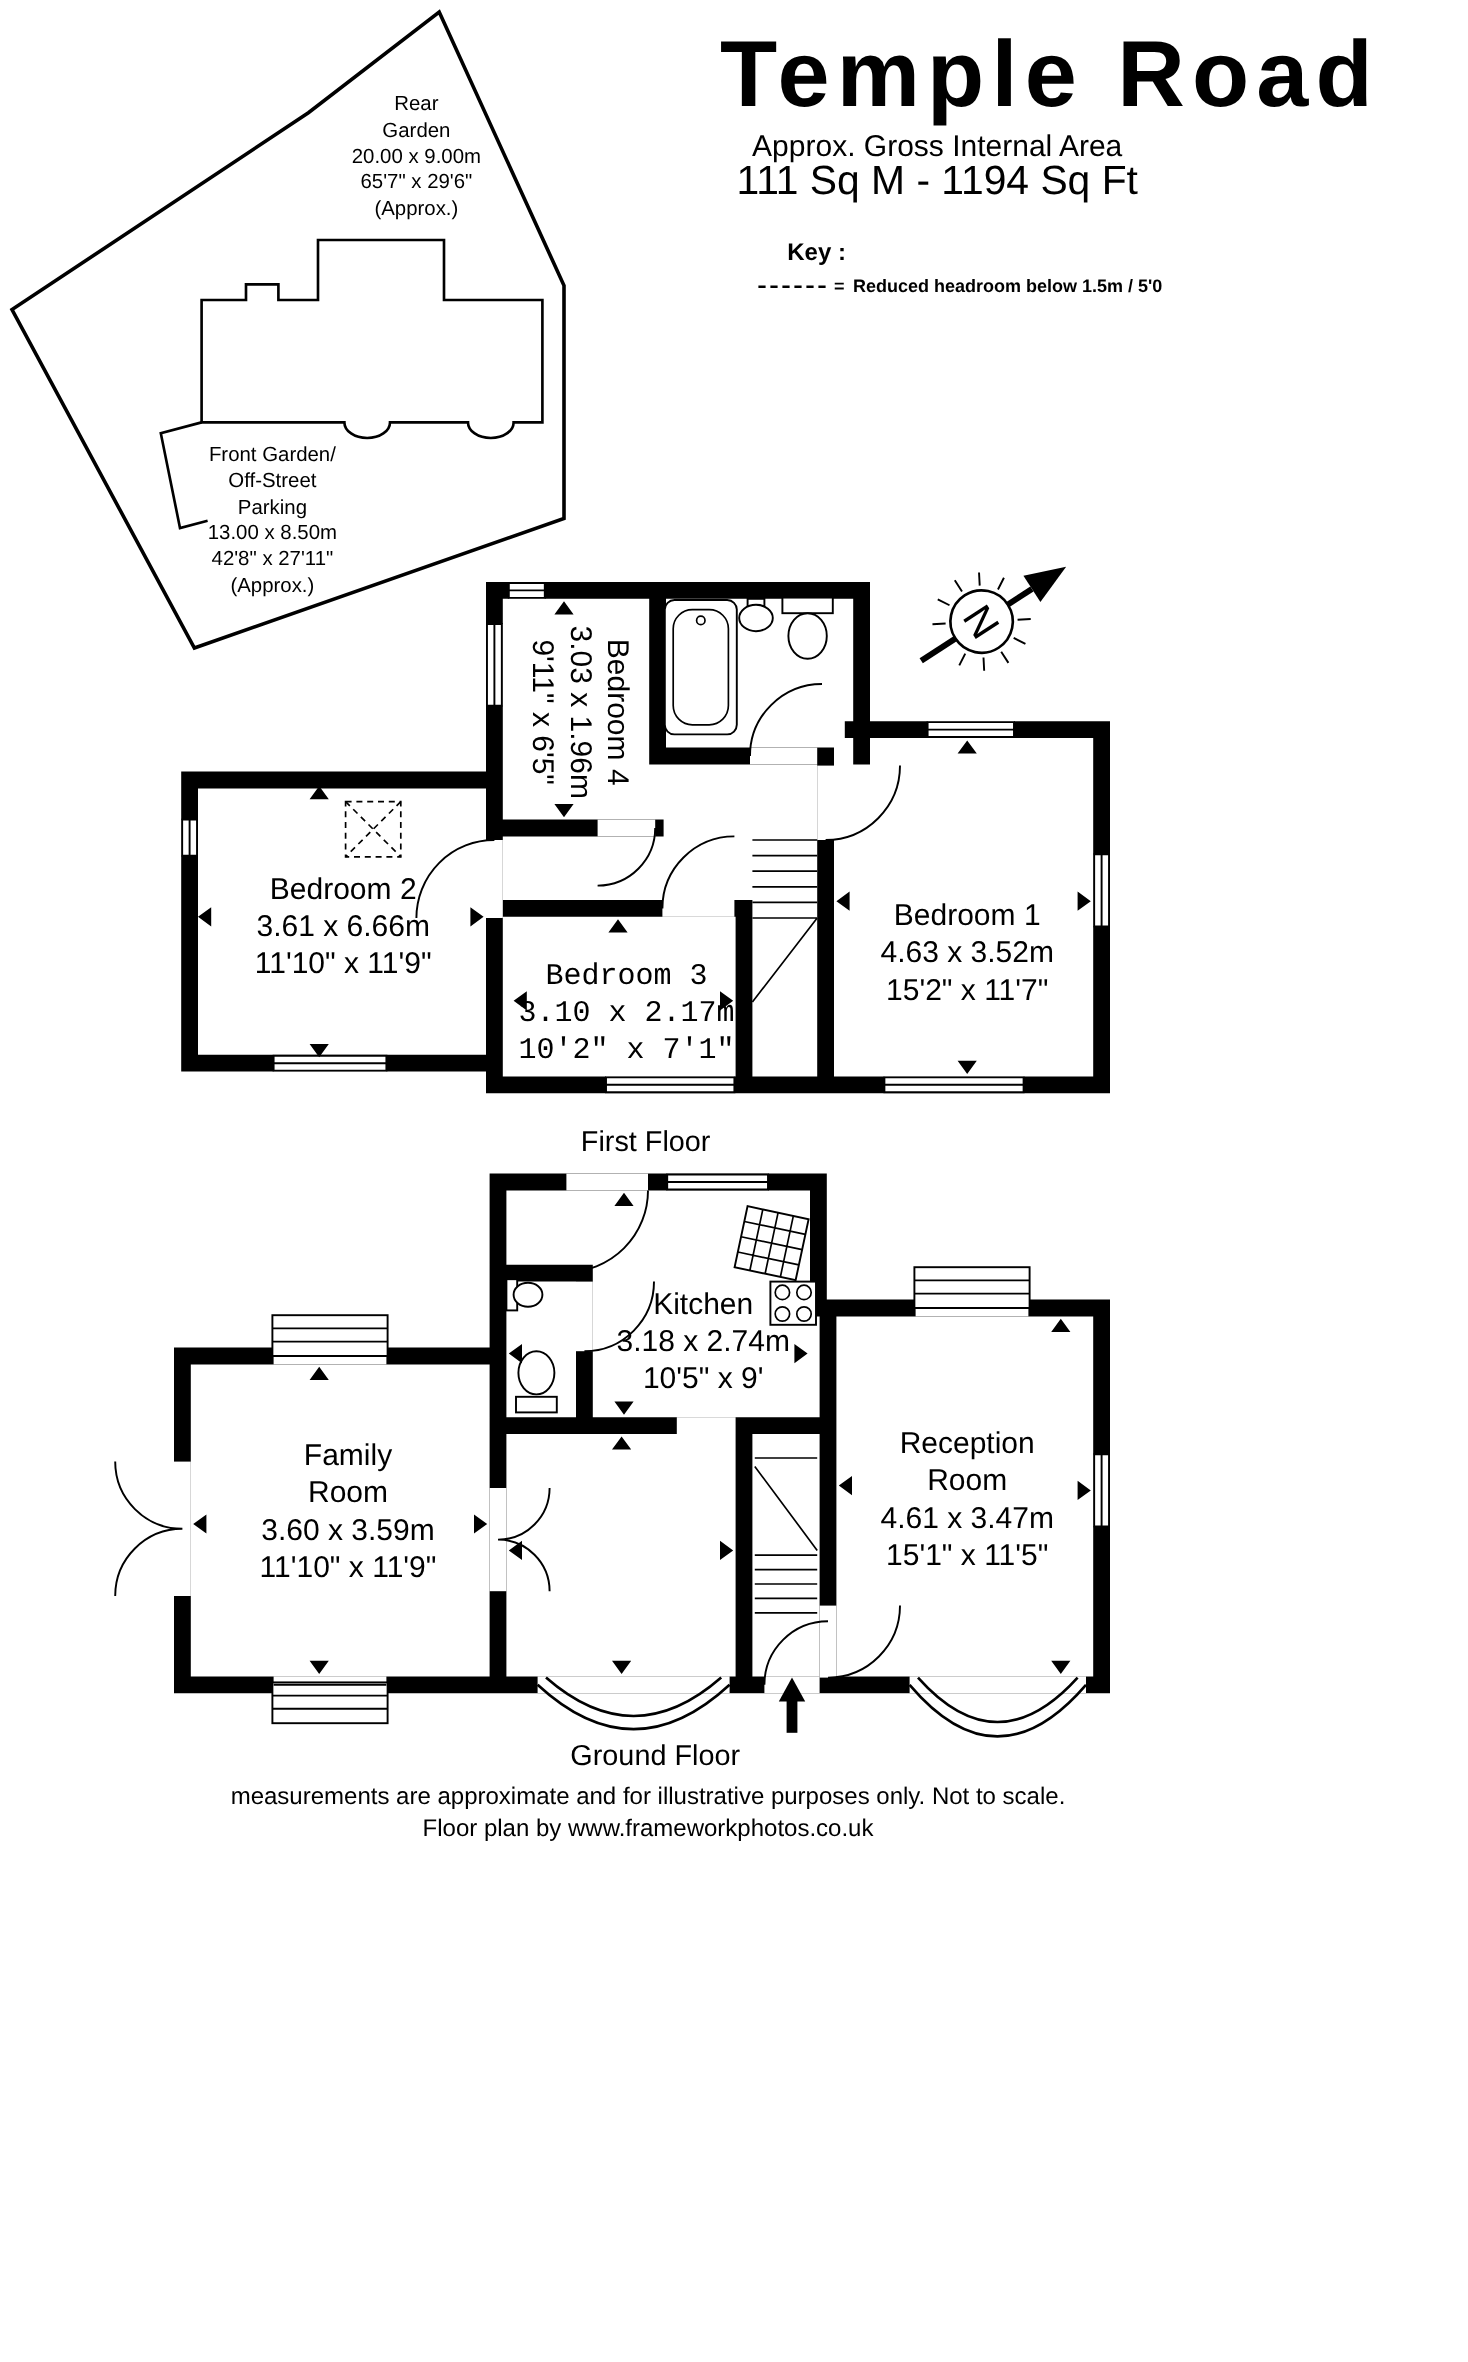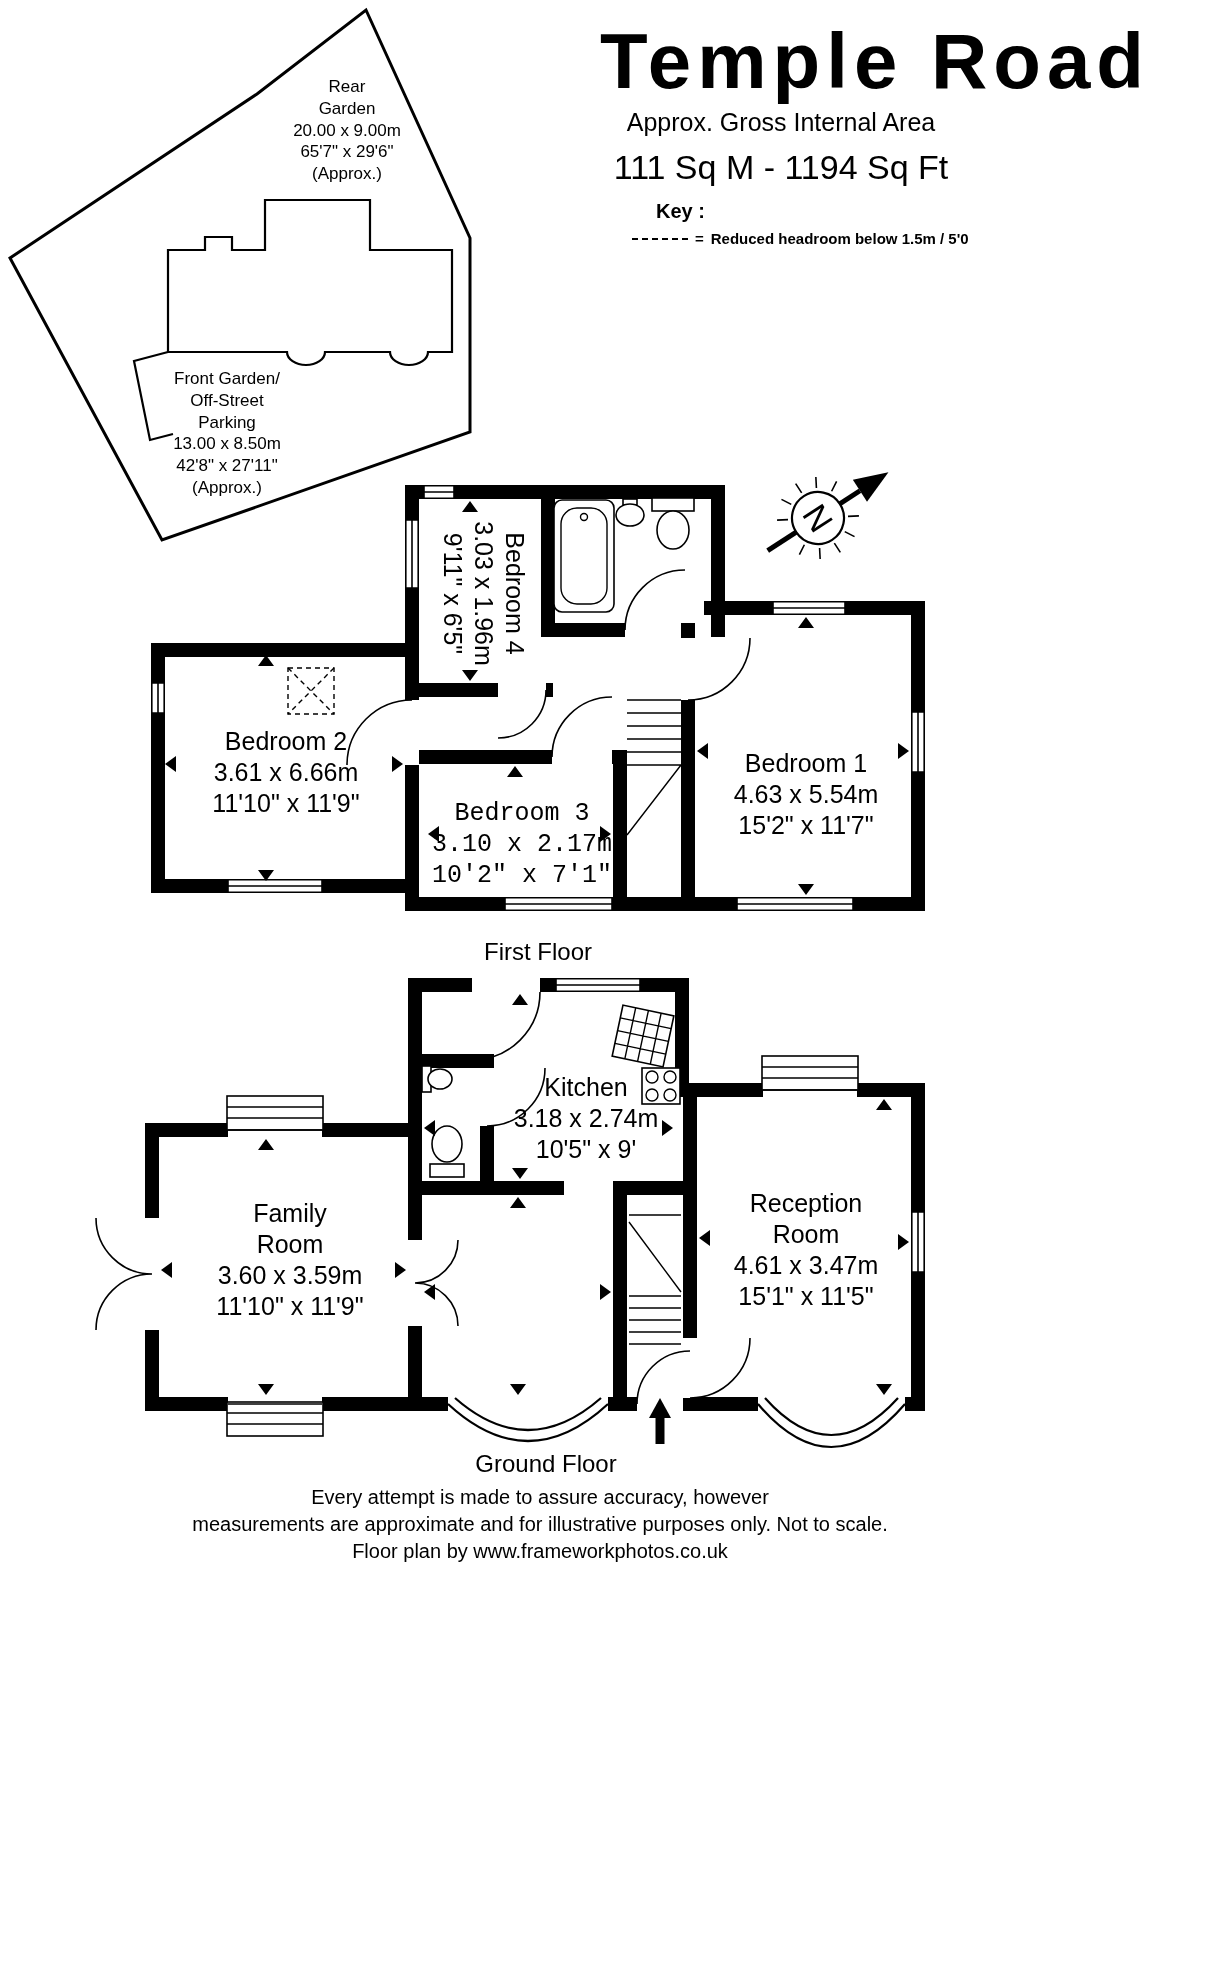--- a/index.html
+++ b/index.html
@@ -236,21 +236,21 @@
       M424 1292 L435 1284 L435 1300 Z  M611 1292 L600 1284 L600 1300 Z
       M520 994 L512 1005 L528 1005 Z   M520 1179 L512 1168 L528 1168 Z
       M424 1128 L435 1120 L435 1136 Z  M673 1128 L662 1120 L662 1136 Z
       M884 1099 L876 1110 L892 1110 Z  M884 1395 L876 1384 L892 1384 Z
       M699 1238 L710 1230 L710 1246 Z  M909 1242 L898 1234 L898 1250 Z"></path>
   </g>
 </svg>
 
 <div class="abs title" style="left:600px; top:16px;">Temple Road</div>
 <div class="abs subtitle cx" style="left:781px; top:108px;">Approx. Gross Internal Area</div>
-<div class="abs area cx" style="left:781px; top:148px;">111 Sq M - 1194 Sq Ft</div>
+<div class="abs area cx" style="left:781px; top:132px;">111 Sq M - 1194 Sq Ft</div>
 
 <div class="abs keylabel" style="left:632px; top:200px;">Key :</div>
 <div class="abs keyrow" style="left:632px; top:230px;">
   <div class="keydash"></div>
   <span class="keyeq">=</span>
   <span class="keytext">Reduced headroom below 1.5m / 5'0</span>
 </div>
 
 <div class="abs garden cx" style="left:347px; top:76px;">Rear
 Garden
@@ -274,21 +274,21 @@
   <div class="rdim">3.61 x 6.66m</div>
   <div class="rdim">11'10" x 11'9"</div>
 </div>
 <div class="abs room cx" style="left:522px; top:798px;font-family:Liberation Mono, monospace;">
   <div class="rname">Bedroom 3</div>
   <div class="rdim">3.10 x 2.17m</div>
   <div class="rdim">10'2" x 7'1"</div>
 </div>
 <div class="abs room cx" style="left:806px; top:712px;margin-top:36px;">
   <div class="rname">Bedroom 1</div>
-  <div class="rdim">4.63 x 5.54m</div>
+  <div class="rdim">4.63 x 3.52m</div>
   <div class="rdim">15'2" x 11'7"</div>
 </div>
 
 <div class="abs floorlabel cx" style="left:538px; top:938px;">First Floor</div>
 
 <div class="abs room cx" style="left:586px; top:1072px;">
   <div class="rname">Kitchen</div>
   <div class="rdim">3.18 x 2.74m</div>
   <div class="rdim">10'5" x 9'</div>
 </div>
@@ -299,18 +299,17 @@
 </div>
 <div class="abs room cx" style="left:806px; top:1188px;">
   <div class="rname wrap" style="width:140px;">Reception Room</div>
   <div class="rdim">4.61 x 3.47m</div>
   <div class="rdim">15'1" x 11'5"</div>
 </div>
 
 <div class="abs floorlabel cx" style="left:546px; top:1450px;">Ground Floor</div>
 
 <div class="abs footer" style="left:0px; top:1484px;">
-  <div>Every attempt is made to assure accuracy, however</div>
   <div>measurements are approximate and for illustrative purposes only. Not to scale.</div>
   <div><span>Floor plan by </span><span class="bold">www.frameworkphotos.co.uk</span></div>
 </div>
 
 </div>
 
 </body></html>

